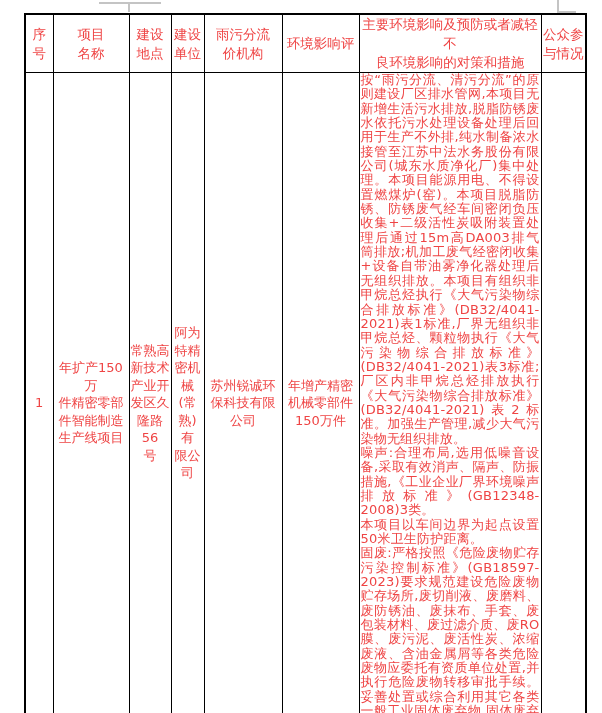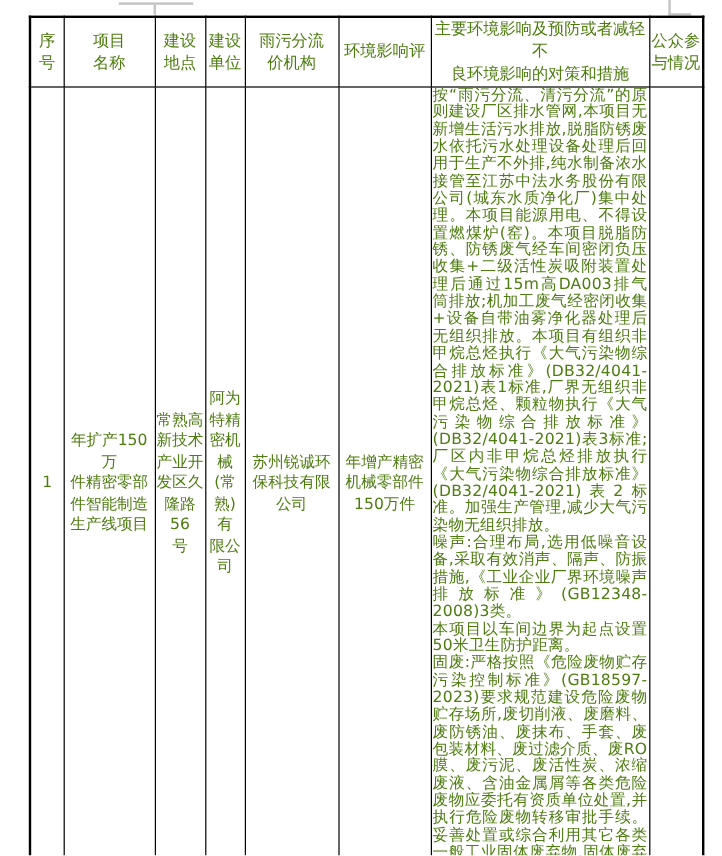--- a/index.html
+++ b/index.html
@@ -1,18 +1,18 @@
 <!DOCTYPE html>
 <html><head>
 <meta charset="utf-8">
 <style>
   html,body { margin:0; padding:0; background:#ffffff; }
   .page {
     position:relative; width:602px; height:713px; background:#ffffff;
-    font-family:"DejaVu Sans", sans-serif; color:#4d7c0f;
+    font-family:"DejaVu Sans", sans-serif; color:#ef4444;
     overflow:hidden;
   }
   
   .mark-left {
     position:absolute; left:99px; top:2px; width:62px; height:10px;
     border-top:2px solid #c4c4c4;
   }
   .mark-left .tick {
     position:absolute; left:29px; top:0; width:2px; height:8px; background:#c4c4c4;
   }

